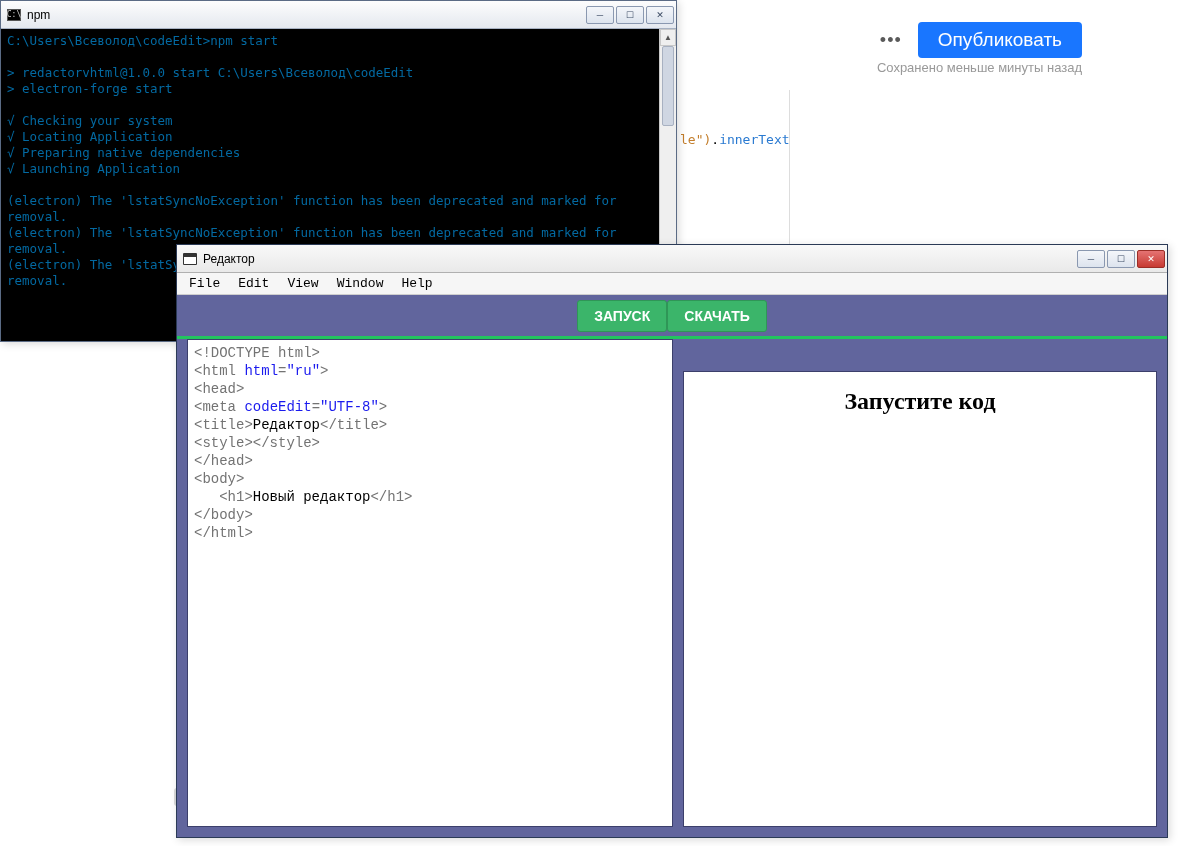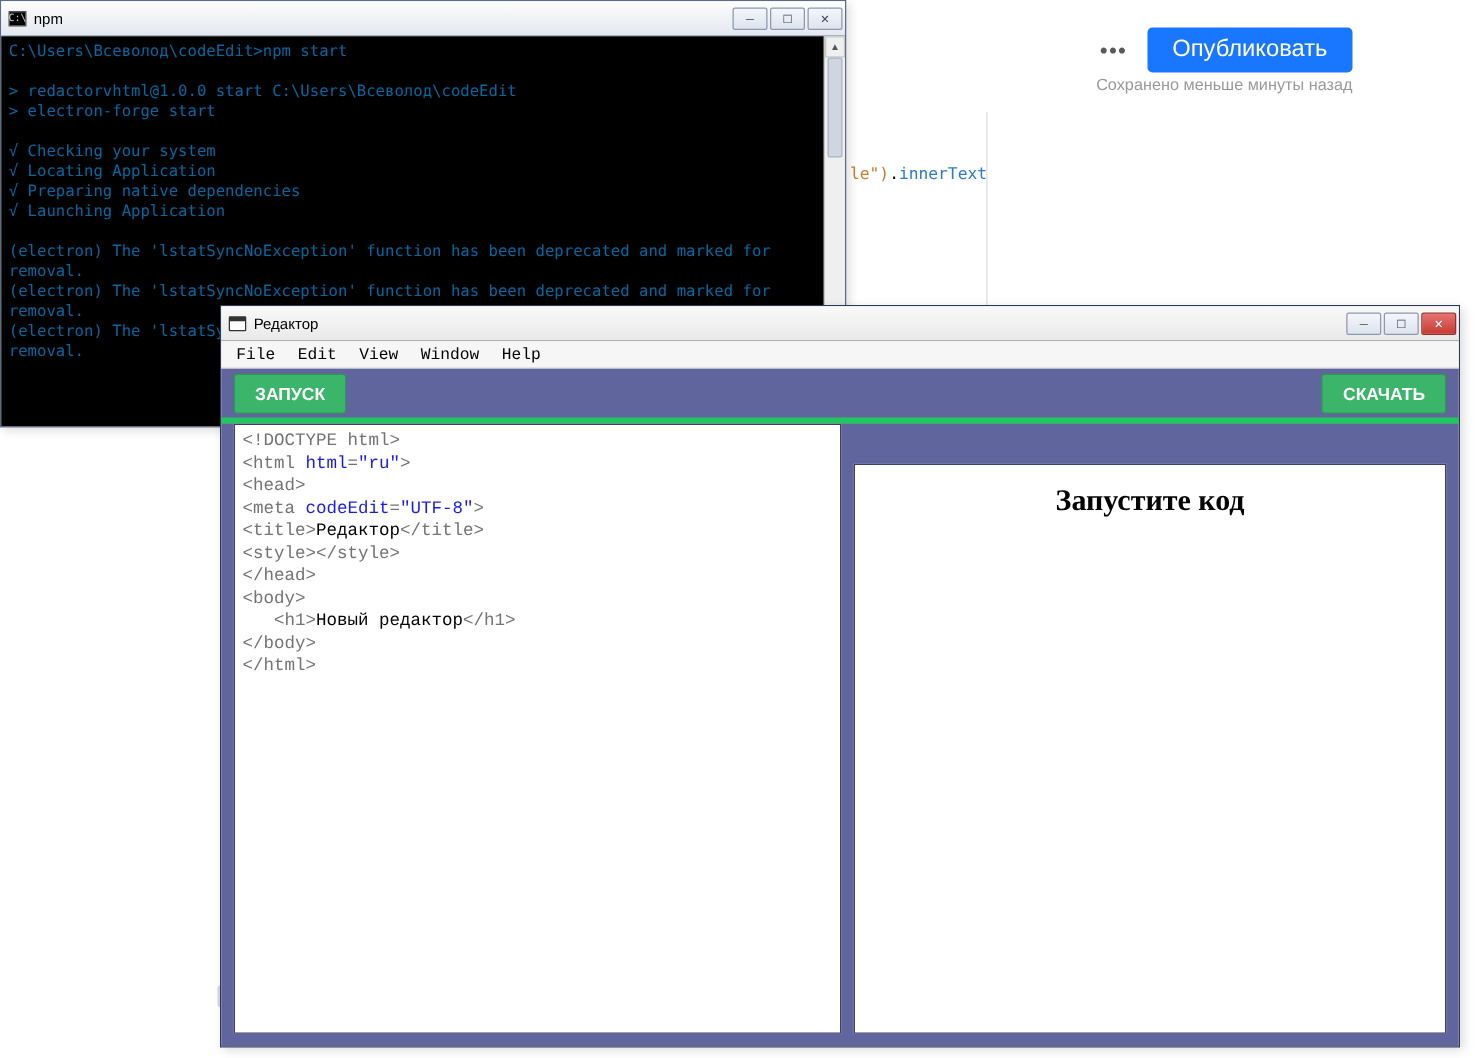--- a/index.html
+++ b/index.html
@@ -99,22 +99,22 @@
   .win-editor .winbtns .winbtn.close{
     background:linear-gradient(#e57373,#c73a32); color:#fff; border-color:#9b2d26;
   }
   .menubar {
     height:22px; background:#f6f6f6; border-bottom:1px solid #cfcfcf;
     display:flex; align-items:center; gap:2px; padding:0 4px; font-size:13px;font-family:Liberation Mono, monospace;
   }
   .menubar .mitem { padding:1px 8px; cursor:pointer; }
   .toolbar {
     height:44px; background:#61659d; display:flex; align-items:center;
-    justify-content:space-between; padding:17px 10px;
-    border-bottom:5px solid #22c55e;
+    justify-content:center; padding:17px 10px;
+    border-bottom:3px solid #22c55e;
   }
   .btn-green{
     background:#3bb56a; color:#fff; font-weight:bold;
     border:1px solid #2f9657; border-radius:3px;
     padding:7px 16px; font-size:14px; cursor:pointer;
   }
   .workspace{
     position:absolute; top:94px; left:0; right:0; bottom:0;
     display:flex; background:#61659d; padding:0 10px 10px 10px; gap:10px;
   }

